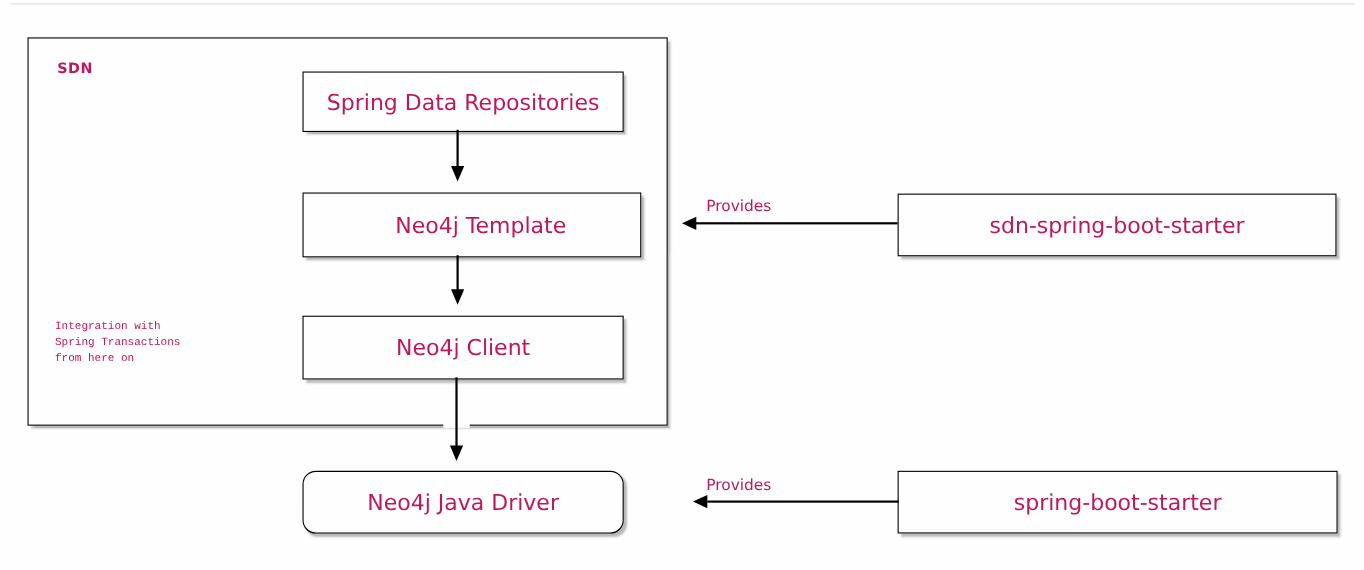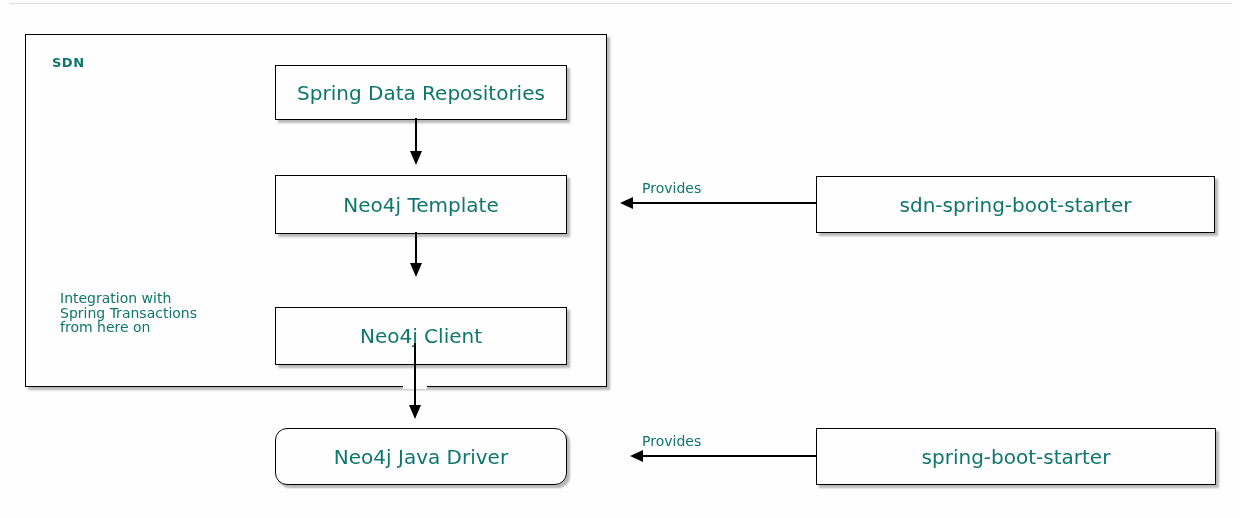--- a/index.html
+++ b/index.html
@@ -7,21 +7,21 @@
     padding: 0;
     background: #ffffff;
     font-family: "DejaVu Sans", "Liberation Sans", sans-serif;
   }
   .canvas {
     position: relative;
     width: 1240px;
     height: 518px;
     background: #fefefe;
     overflow: hidden;
-    color: #0f766e;
+    color: #be185d;
   }
   .top-edge {
     position: absolute;
     top: 3px; left: 10px; right: 8px;
     height: 1px;
     background: #dcdcdc;
   }
   
   .package {
     position: absolute;
@@ -50,32 +50,33 @@
     background: #fefefe;
     border: 1.5px solid #000;
     box-shadow: 3px 3px 2px rgba(125,125,125,0.55);
     display: flex;
     align-items: center;
     justify-content: center;
     font-size: 20px;
     text-align: center;
   }
   .node-repositories { left: 275px; top: 65px;  width: 290px; height: 53px; }
-  .node-template     { left: 275px; top: 175px; width: 290px; height: 57px; }
-  .node-client       { left: 275px; top: 287px; width: 290px; height: 56px; margin-top: 20px; }
+  .node-template     { left: 275px; top: 175px; width: 290px; height: 57px; padding-left: 16px; }
+  .node-client       { left: 275px; top: 287px; width: 290px; height: 56px; }
   .node-driver       { left: 275px; top: 428px; width: 290px; height: 55px; border-radius: 12px; }
   .node-sdn-starter  { left: 816px; top: 176px; width: 397px; height: 55px; }
   .node-boot-starter { left: 816px; top: 428px; width: 398px; height: 55px; }
   
   .note {
     position: absolute;
-    left: 60px; top: 291px;
-    font-size: 14px;
+    left: 50px; top: 291px;
+    font-size: 10px;
     line-height: 14.5px;
     white-space: pre-line;
+    font-family: Liberation Mono, monospace;
   }
   
   .varrow-line {
     position: absolute;
     width: 2px;
     background: #000;
   }
   .varrow-head {
     position: absolute;
     width: 0; height: 0;

